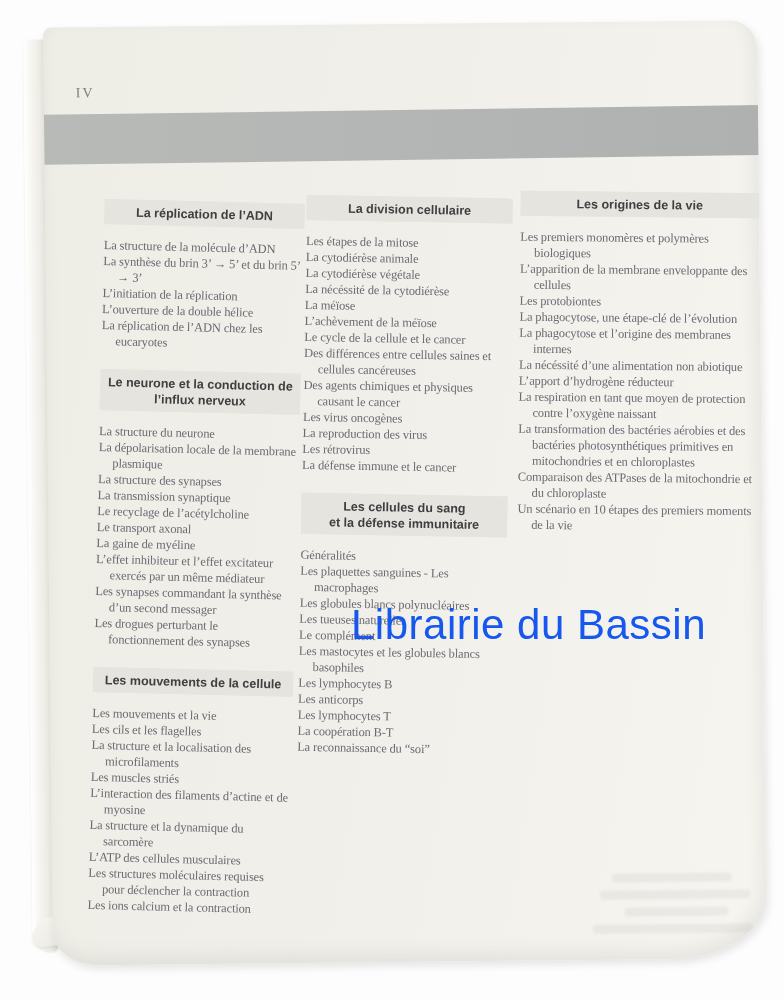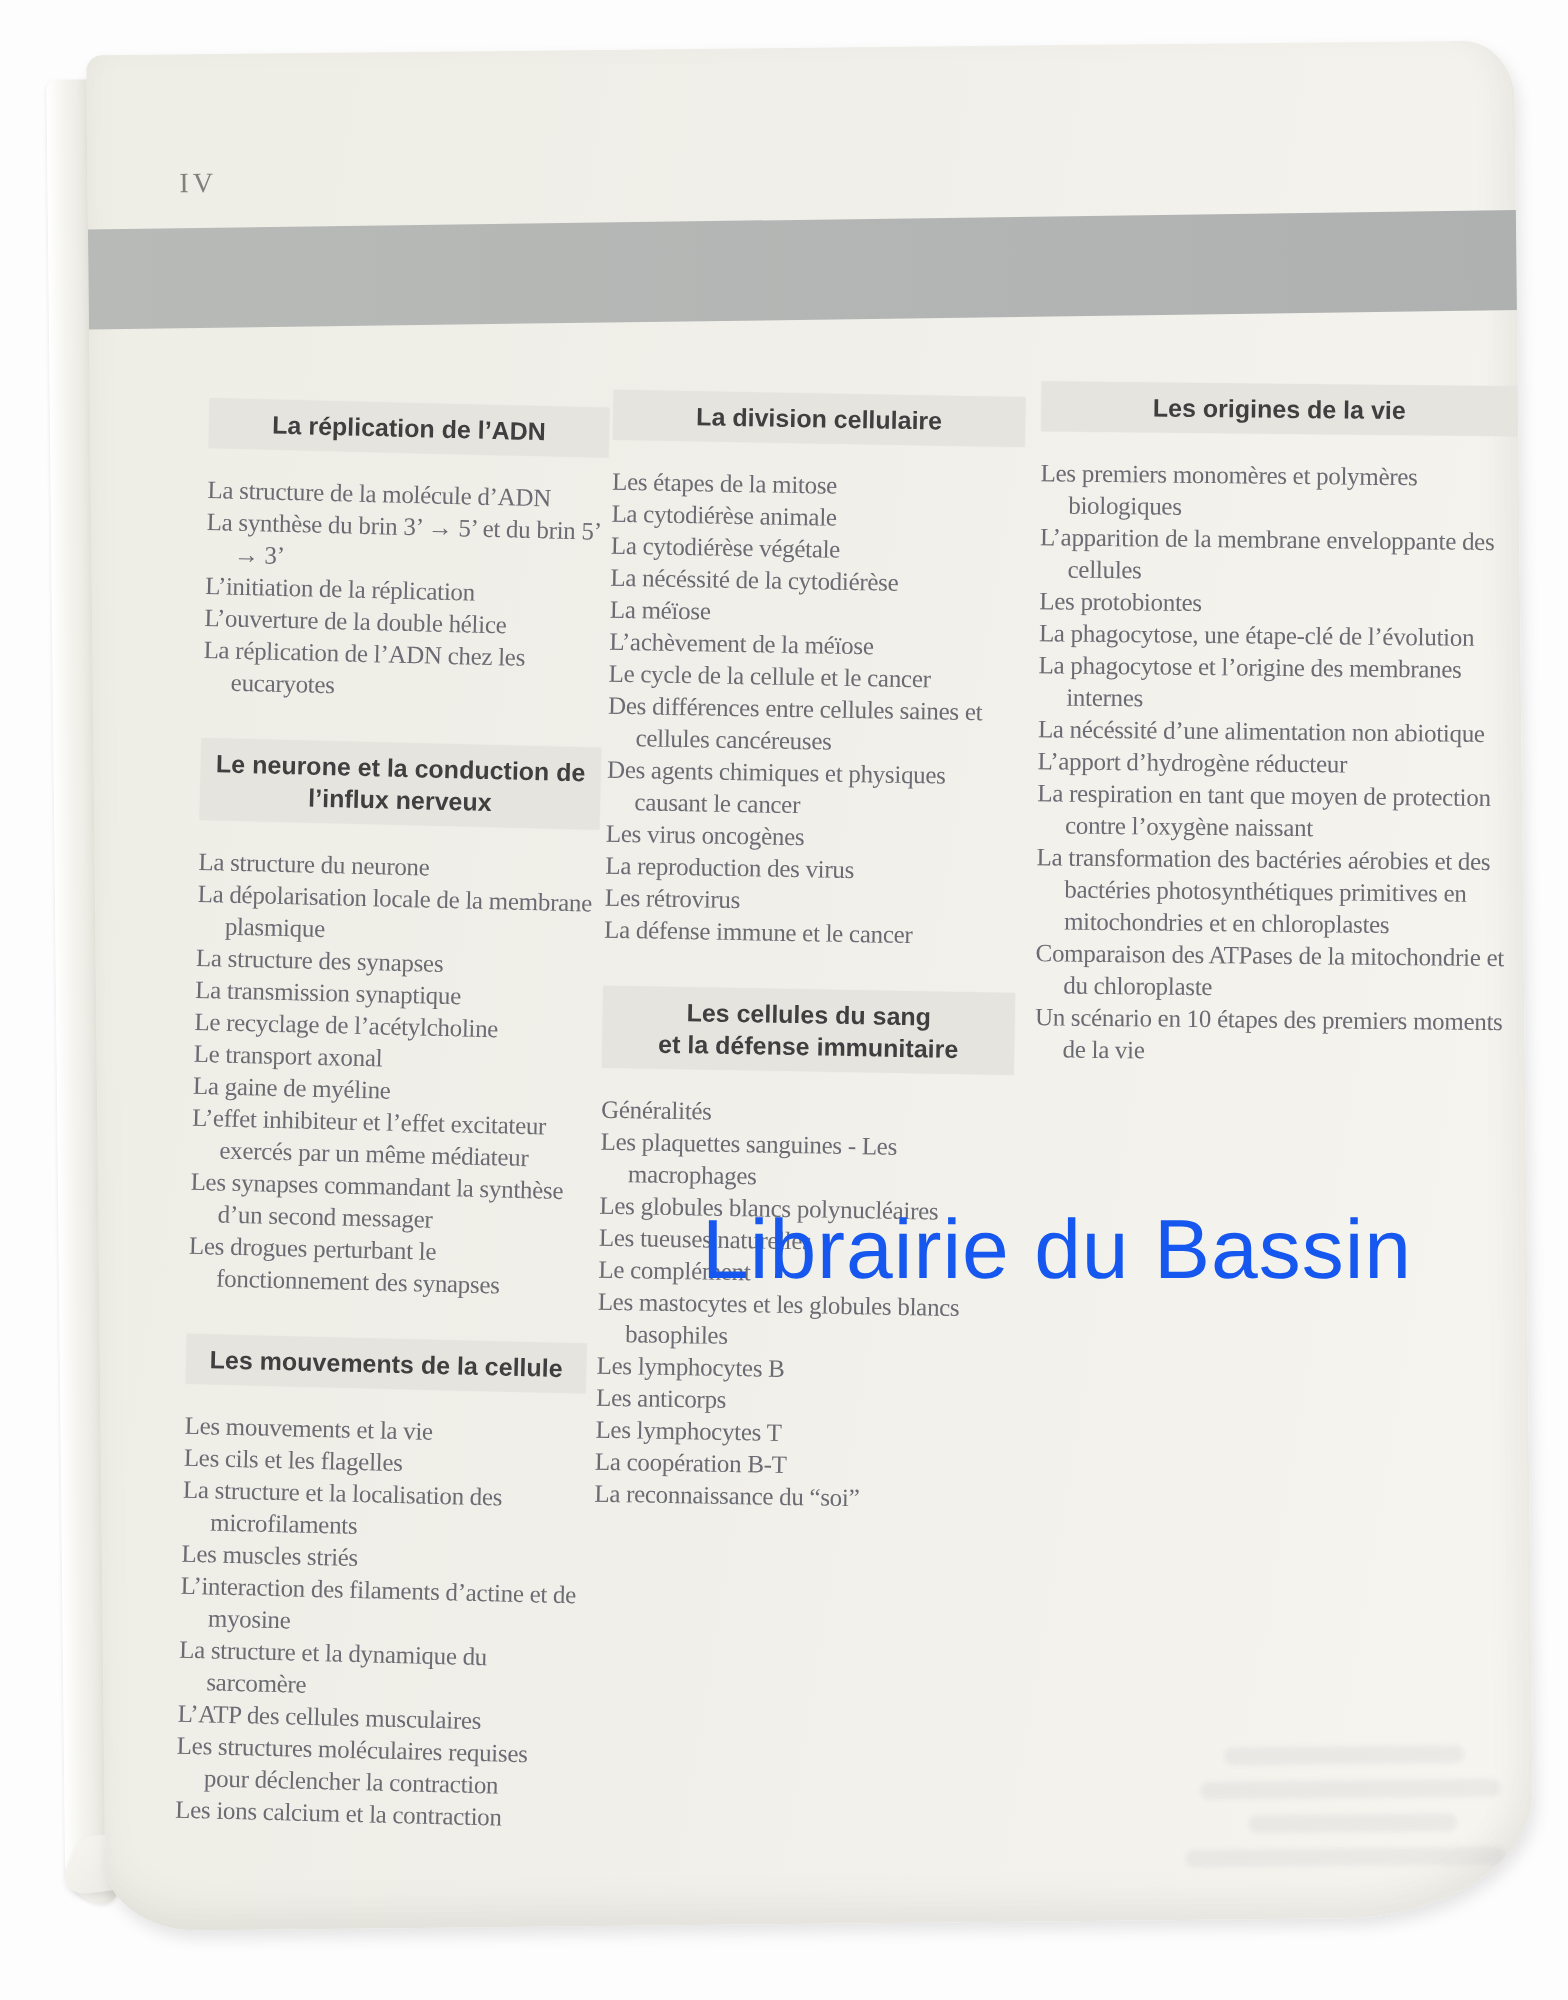--- a/index.html
+++ b/index.html
@@ -31,21 +31,21 @@
     background:linear-gradient(100deg,#eeede6 0%,#f0efe9 45%,#f4f3ee 85%,#f6f5f0 100%);
     border-radius:8px 26px 95px 46px / 8px 30px 62px 34px;
     box-shadow:
       2px 4px 8px rgba(0,0,0,0.10),
       inset -8px -4px 18px rgba(0,0,0,0.035),
       inset 0 -12px 20px rgba(0,0,0,0.035);
     overflow:hidden;
   }
   
   .folio{
-    position:absolute;left:46px;top:58px;
+    position:absolute;left:32px;top:58px;
     font:14px "Liberation Serif",serif;color:#80807c;letter-spacing:2px;
   }
   .band{
     position:absolute;left:-6px;right:-6px;top:86px;height:50px;
     background:linear-gradient(to right,#b8bab8,#b3b5b4 60%,#aeb1b0);
     transform:rotate(-0.18deg);
   }
   
   .toc-col{position:absolute;}
   .col-0{left:60px;top:172px;width:200px;transform:rotate(2.0deg);transform-origin:top left;}

